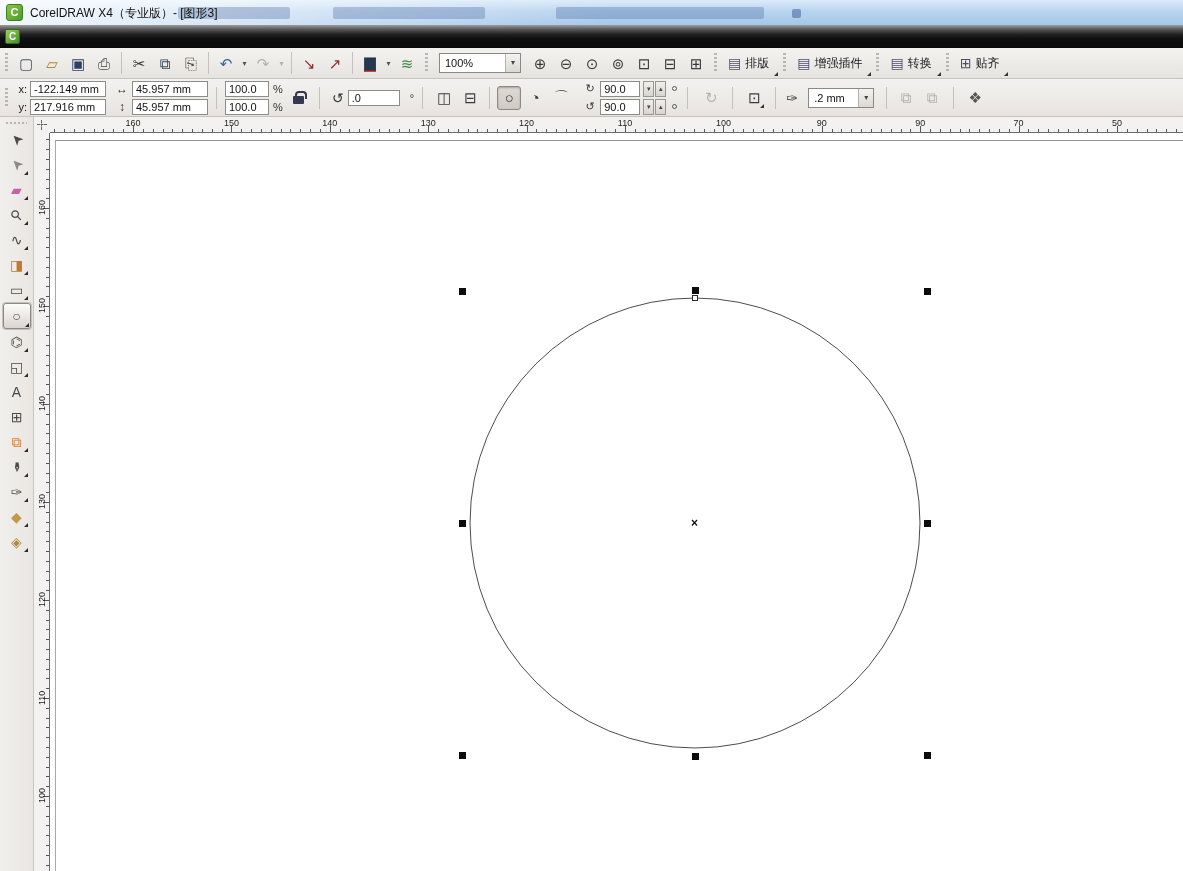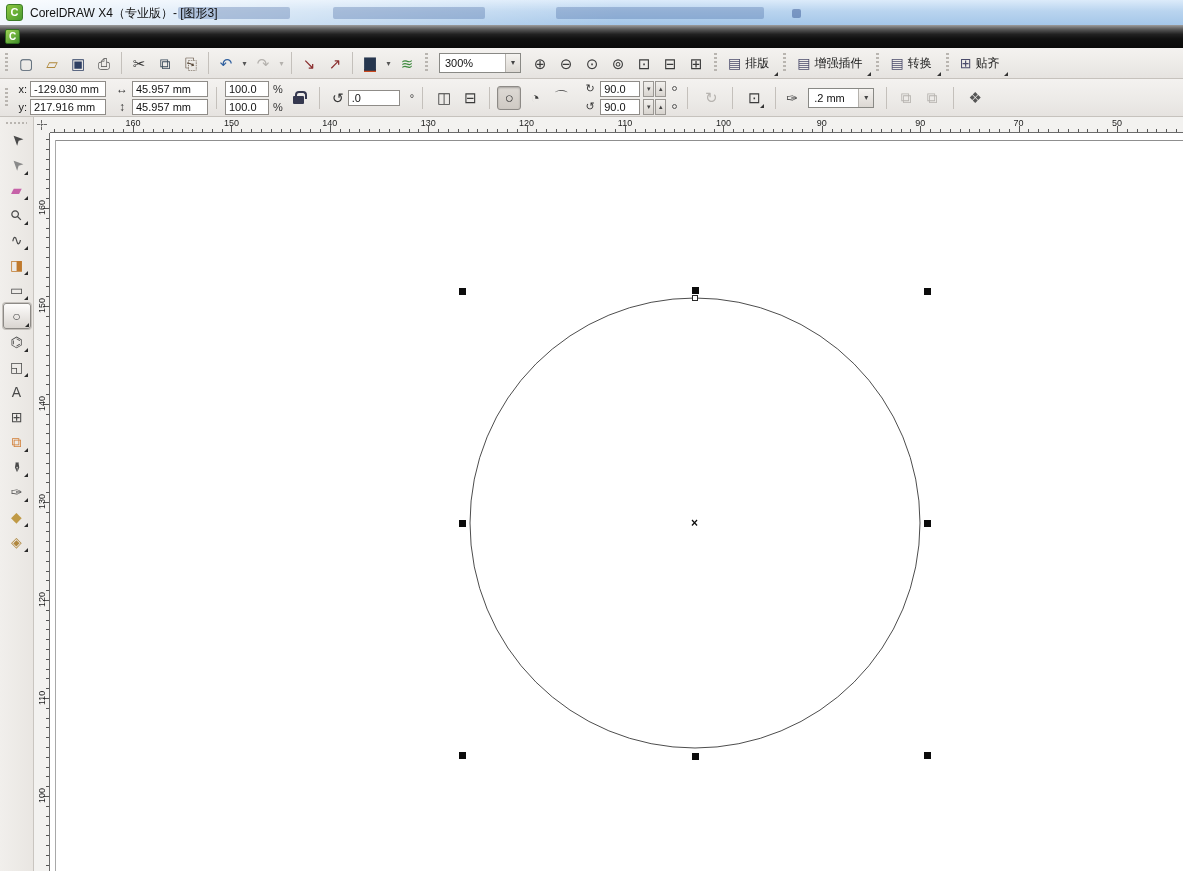--- a/index.html
+++ b/index.html
@@ -183,21 +183,21 @@
     <div class="tsep"></div>
     <div class="tbtn lau">
       <div class="glyph">▆</div>
     </div>
     <div class="drop">▾</div>
     <div class="tbtn">
       <div class="glyph" style="color: rgb(62, 138, 62);">≋</div>
     </div>
     <div class="grip"></div>
     <div class="combo">
-      <div class="combo-val">300%</div>
+      <div class="combo-val">100%</div>
       <div class="combo-arrow">▾</div>
     </div>
     <div class="tbtn">
       <div class="glyph">⊕</div>
     </div>
     <div class="tbtn">
       <div class="glyph">⊖</div>
     </div>
     <div class="tbtn">
       <div class="glyph">⊙</div>
@@ -235,21 +235,21 @@
       <div class="tlabel">贴齐</div>
     </div>
   </div>
 
 <div class="propbar">
   <div class="grip"></div>
 
   <div class="pgroup">
     <div class="prow">
       <span class="plabel">x:</span>
-      <span class="pfield w74">-129.030 mm</span>
+      <span class="pfield w74">-122.149 mm</span>
     </div>
     <div class="prow">
       <span class="plabel">y:</span>
       <span class="pfield w74">217.916 mm</span>
     </div>
   </div>
 
   <div class="pgroup" style="margin-left:8px;">
     <div class="prow">
       <span class="picon">↔</span>

